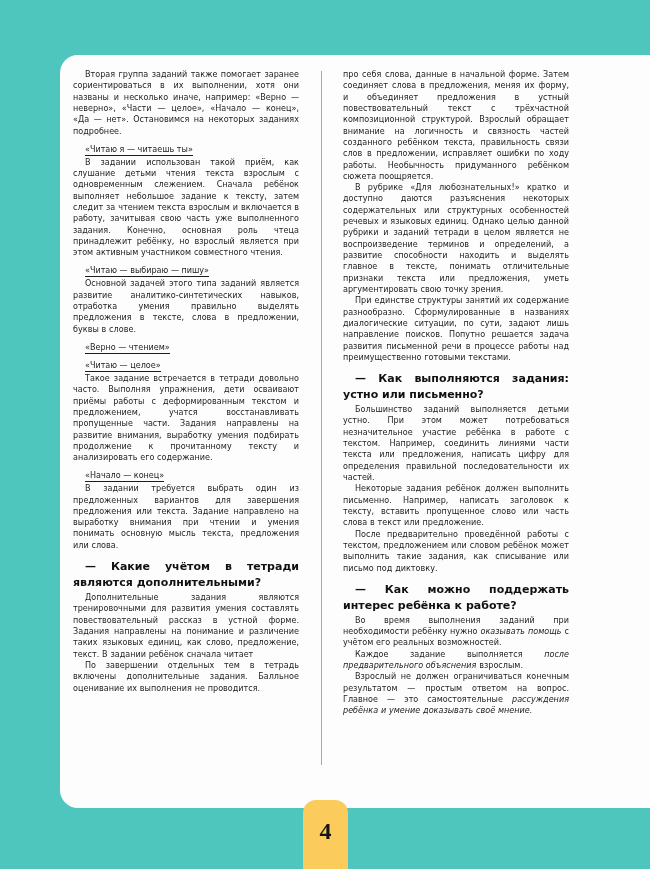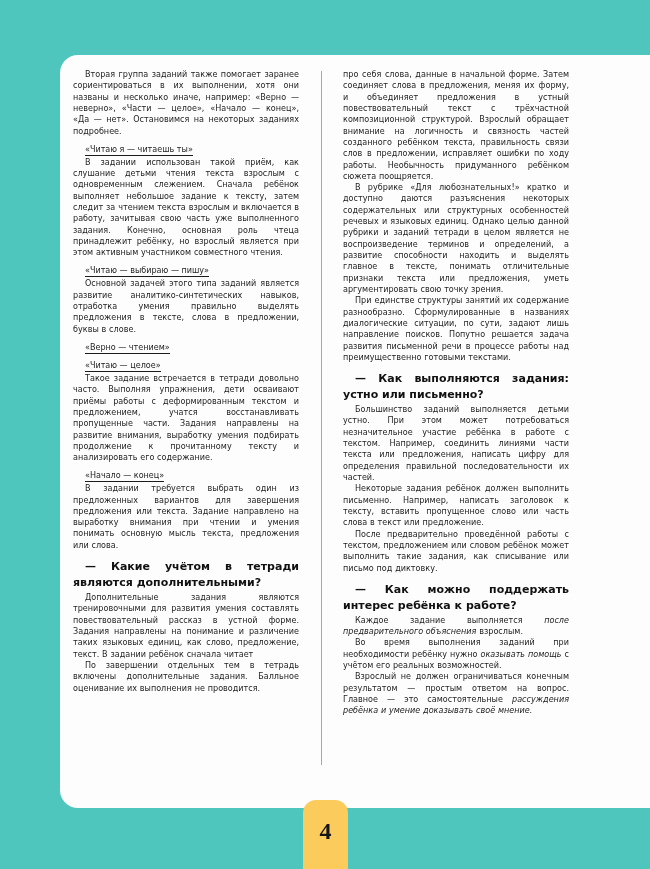--- a/index.html
+++ b/index.html
@@ -141,22 +141,22 @@
     </div>
     <div class="col col-right" id="colRight">
         <p class="body noindent">про себя слова, данные в начальной форме. Затем соединяет слова в предложения, меняя их форму, и объединяет предложения в устный повествовательный текст с трёхчастной композиционной структурой. Взрослый обращает внимание на логичность и связность частей созданного ребёнком текста, правильность связи слов в предложении, исправляет ошибки по ходу работы. Необычность придуманного ребёнком сюжета поощряется.</p>
         <p class="body">В рубрике «Для любознательных!» кратко и доступно даются разъяснения некоторых содержательных или структурных особенностей речевых и языковых единиц. Однако целью данной рубрики и заданий тетради в целом является не воспроизведение терминов и определений, а развитие способности находить и выделять главное в тексте, понимать отличительные признаки текста или предложения, уметь аргументировать свою точку зрения.</p>
         <p class="body">При единстве структуры занятий их содержание разнообразно. Сформулированные в названиях диалогические ситуации, по сути, задают лишь направление поисков. Попутно решается задача развития письменной речи в процессе работы над преимущественно готовыми текстами.</p>
         <h3 class="qa">— Как выполняются задания: устно или письменно?</h3>
         <p class="body">Большинство заданий выполняется детьми устно. При этом может потребоваться незначительное участие ребёнка в работе с текстом. Например, соединить линиями части текста или предложения, написать цифру для определения правильной последовательности их частей.</p>
         <p class="body">Некоторые задания ребёнок должен выполнить письменно. Например, написать заголовок к тексту, вставить пропущенное слово или часть слова в текст или предложение.</p>
         <p class="body">После предварительно проведённой работы с текстом, предложением или словом ребёнок может выполнить такие задания, как списывание или письмо под диктовку.</p>
         <h3 class="qa">— Как можно поддержать интерес ребёнка к работе?</h3>
+        <p class="body"><span>Во время выполнения заданий при необходимости ребёнку нужно </span><span class="em">оказывать помощь</span><span> с учётом его реальных возможностей.</span></p>
         <p class="body"><span>Каждое задание выполняется </span><span class="em">после предварительного объяснения</span><span> взрослым.</span></p>
-        <p class="body"><span>Во время выполнения заданий при необходимости ребёнку нужно </span><span class="em">оказывать помощь</span><span> с учётом его реальных возможностей.</span></p>
         <p class="body"><span>Взрослый не должен ограничиваться конечным результатом — простым ответом на вопрос. Главное — это самостоятельные </span><span class="em">рассуждения ребёнка и умение доказывать своё мнение.</span></p>
       </div>
   </div>
 </div>
 
 <div class="page-number-badge">
   <span class="num">4</span>
 </div>
 
 </body></html>

